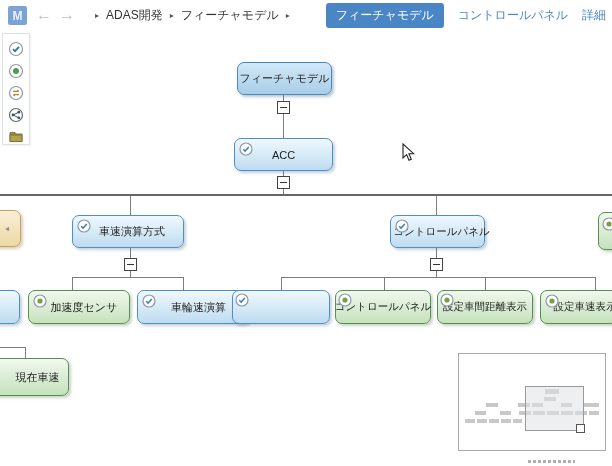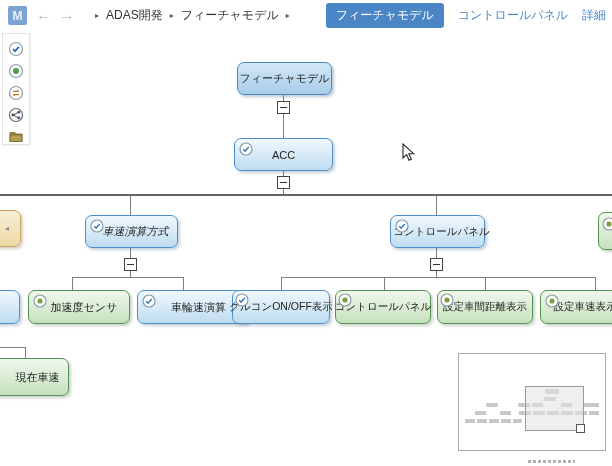--- a/index.html
+++ b/index.html
@@ -152,21 +152,21 @@
         <circle cx="7" cy="7" r="6" fill="#fff" stroke="#8d9aa8" stroke-width="1.2"></circle>
         <path d="M4.2 7.2l1.9 1.9 3.7-4.1" fill="none" stroke="#3a7ec0" stroke-width="1.5"></path>
       </svg></span>
   <span class="node-label">ACC</span>
 </div>
 
 <div class="node tan" style="left:-44px;top:210px;width:65px;height:37px;">
   <span class="tri" style="position:absolute;left:48px;top:13px;">◂</span>
 </div>
 
-<div class="node blue" style="left:85px;top:215px;width:93px;height:33px;font-style:italic;">
+<div class="node blue" style="left:72px;top:215px;width:112px;height:33px;">
   <span class="badge"><svg width="14" height="14" viewBox="0 0 14 14">
         <circle cx="7" cy="7" r="6" fill="#fff" stroke="#8d9aa8" stroke-width="1.2"></circle>
         <path d="M4.2 7.2l1.9 1.9 3.7-4.1" fill="none" stroke="#3a7ec0" stroke-width="1.5"></path>
       </svg></span>
   <span class="node-label" style="padding-left:8px;">車速演算方式</span>
 </div>
 
 <div class="node blue" style="left:390px;top:215px;width:95px;height:33px;">
   <span class="badge"><svg width="14" height="14" viewBox="0 0 14 14">
         <circle cx="7" cy="7" r="6" fill="#fff" stroke="#8d9aa8" stroke-width="1.2"></circle>
@@ -198,21 +198,20 @@
         <path d="M4.2 7.2l1.9 1.9 3.7-4.1" fill="none" stroke="#3a7ec0" stroke-width="1.5"></path>
       </svg></span>
   <span class="node-label" style="padding-left:10px;">車輪速演算</span>
 </div>
 
 <div class="node blue" style="left:232px;top:290px;width:98px;height:34px;">
   <span class="badge" style="left:2px;top:2px;"><svg width="14" height="14" viewBox="0 0 14 14">
         <circle cx="7" cy="7" r="6" fill="#fff" stroke="#8d9aa8" stroke-width="1.2"></circle>
         <path d="M4.2 7.2l1.9 1.9 3.7-4.1" fill="none" stroke="#3a7ec0" stroke-width="1.5"></path>
       </svg></span>
-  <span class="node-label small-label">クルコンON/OFF表示</span>
 </div>
 
 <div class="node green" style="left:335px;top:290px;width:96px;height:34px;">
   <span class="badge" style="left:2px;top:2px;"><svg width="14" height="14" viewBox="0 0 14 14">
         <circle cx="7" cy="7" r="6" fill="#fff" stroke="#8d9aa8" stroke-width="1.2"></circle>
         <circle cx="7" cy="7" r="2.6" fill="#7aa045"></circle>
       </svg></span>
   <span class="node-label small-label">コントロールパネル</span>
 </div>
 

